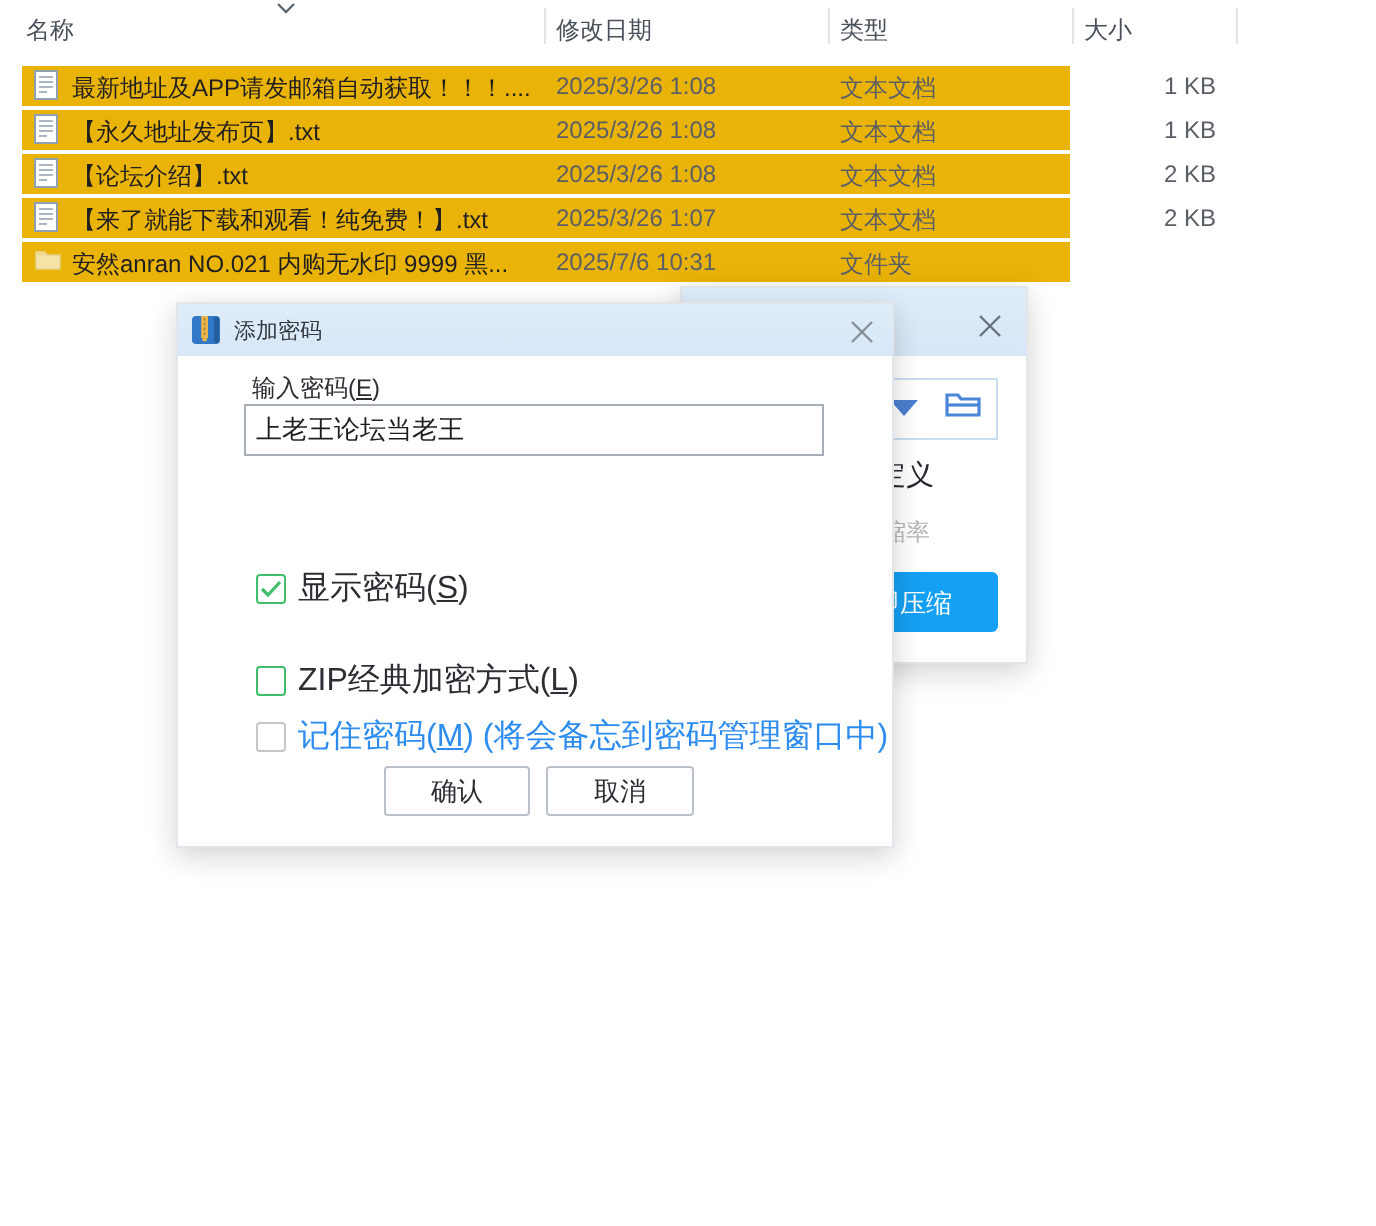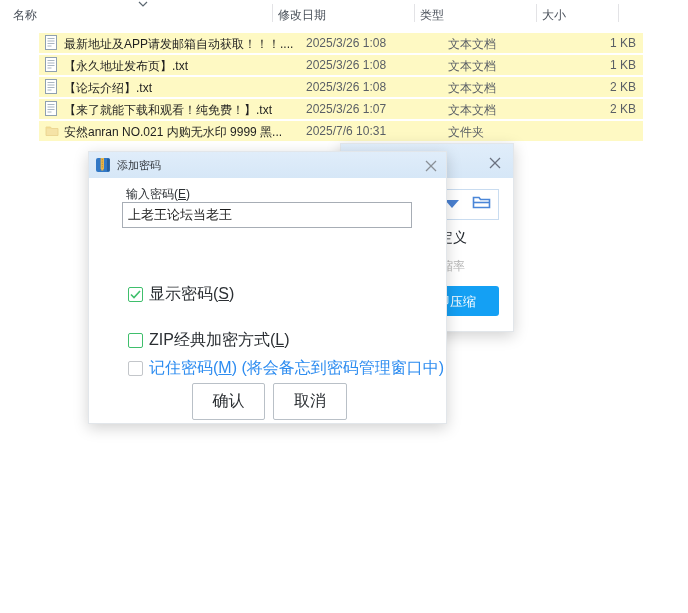--- a/index.html
+++ b/index.html
@@ -7,21 +7,21 @@
           font-family:"Liberation Sans","DejaVu Sans",sans-serif;-webkit-font-smoothing:antialiased;}
 
   
   .list-header{position:absolute;left:0;top:0;width:688px;height:26px;background:#fff;}
   .col-label{position:absolute;top:7px;font-size:12px;color:#49505a;white-space:nowrap;cursor:default;}
   .col-name{left:13px;}  .col-date{left:278px;} .col-type{left:420px;} .col-size{left:542px;}
   .col-sep{position:absolute;top:4px;width:1px;height:18px;background:#e3e3e6;}
   .sep1{left:272px;} .sep2{left:414px;} .sep3{left:536px;} .sep4{left:618px;}
   .sort-chevron{position:absolute;left:138px;top:1px;width:10px;height:6px;}
 
-  .row{position:absolute;left:11px;width:604px;height:20px;background:#fef9c3;margin-left:28px;}
+  .row{position:absolute;left:11px;width:524px;height:20px;background:#eab308;}
   .r0{top:33px;} .r1{top:55px;} .r2{top:77px;} .r3{top:99px;} .r4{top:121px;}
   .row .cell{position:absolute;top:3px;font-size:12px;white-space:nowrap;}
   .row .icon{position:absolute;left:6px;top:2px;width:14px;height:16px;}
   .row .name{left:25px;color:#1f1f1f;max-width:240px;overflow:hidden;}
   .row .date{left:267px;color:#5a5f66;}
   .row .type{left:409px;color:#5a5f66;}
   .row .size{left:500px;width:97px;text-align:right;color:#5a5f66;}
 
   
   .dialog{position:absolute;background:#fff;border:1px solid #e2e6ea;box-shadow:0 4px 14px rgba(0,0,0,.18);}
@@ -56,22 +56,22 @@
   .cb-r0{top:134px;} .cb-r1{top:157px;} .cb-r2{top:180px;} .cb-r3{top:208px;}
   .cb-box{width:13px;height:13px;border-radius:2px;margin-right:6px;flex:0 0 auto;position:relative;background:#fff;}
   .cb-green{border:1px solid #3fbf6c;}
   .cb-gray{border:1px solid #c3c6ca;}
   .cb-disabled{border:1px solid #dedede;background:#f2f2f2;}
   .cb-box svg{position:absolute;left:1px;top:2px;}
   .cb-label{font-size:16px;white-space:nowrap;}
   .lbl-dark{color:#2b2f33;} .lbl-gray{color:#b0b3b8;} .lbl-blue{color:#2d8cf0;}
   .key{text-decoration:underline;}
 
-  .dlg-btn{position:absolute;top:231px;height:37px;background:#fff;border:1px solid #b9c0c7;border-radius:2px;
-           font-size:16px;color:#2b2f33;cursor:pointer;font-family:"Liberation Sans","DejaVu Sans",sans-serif;}
+  .dlg-btn{position:absolute;top:231px;height:25px;background:#fff;border:1px solid #b9c0c7;border-radius:2px;
+           font-size:13px;color:#2b2f33;cursor:pointer;font-family:"Liberation Sans","DejaVu Sans",sans-serif;}
   .btn-confirm{left:103px;width:73px;}
   .btn-cancel{left:184px;width:74px;}
 </style>
 </head>
 <body>
 
 <div id="screen">
 
   <div class="list-header">
     <svg class="sort-chevron" viewBox="0 0 10 6">

